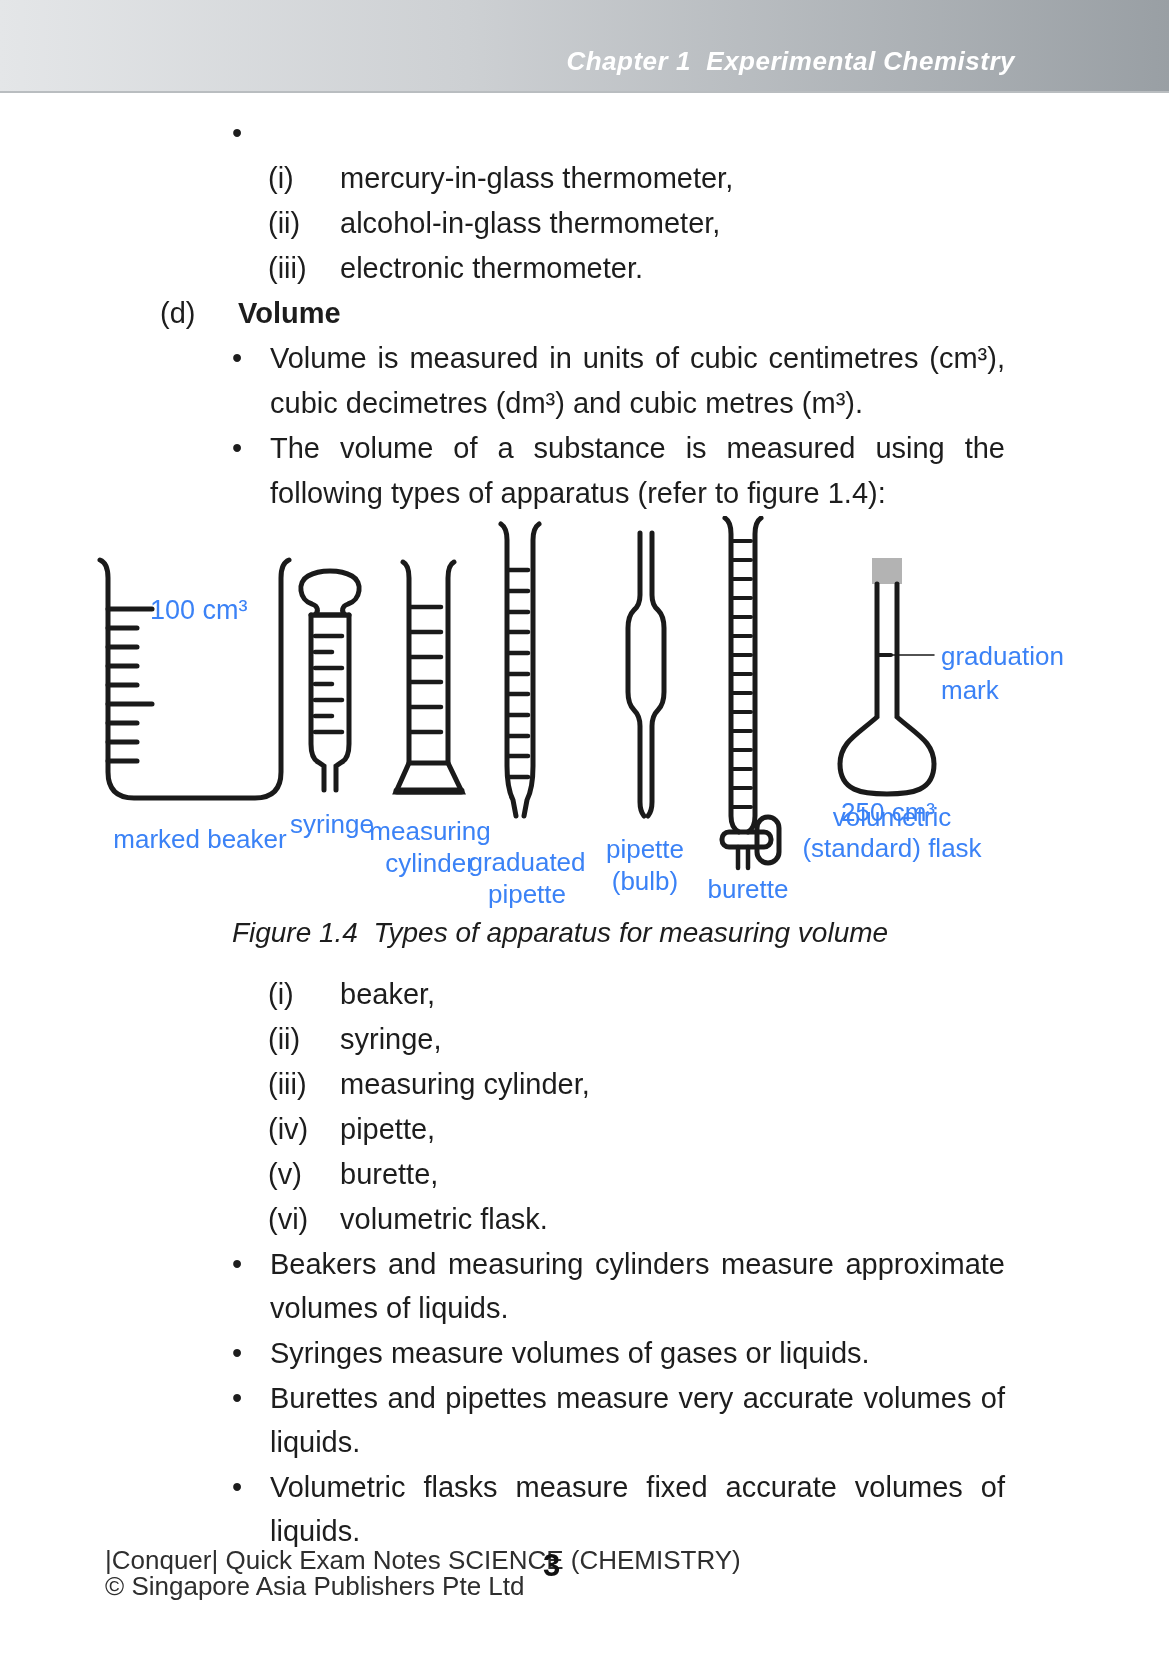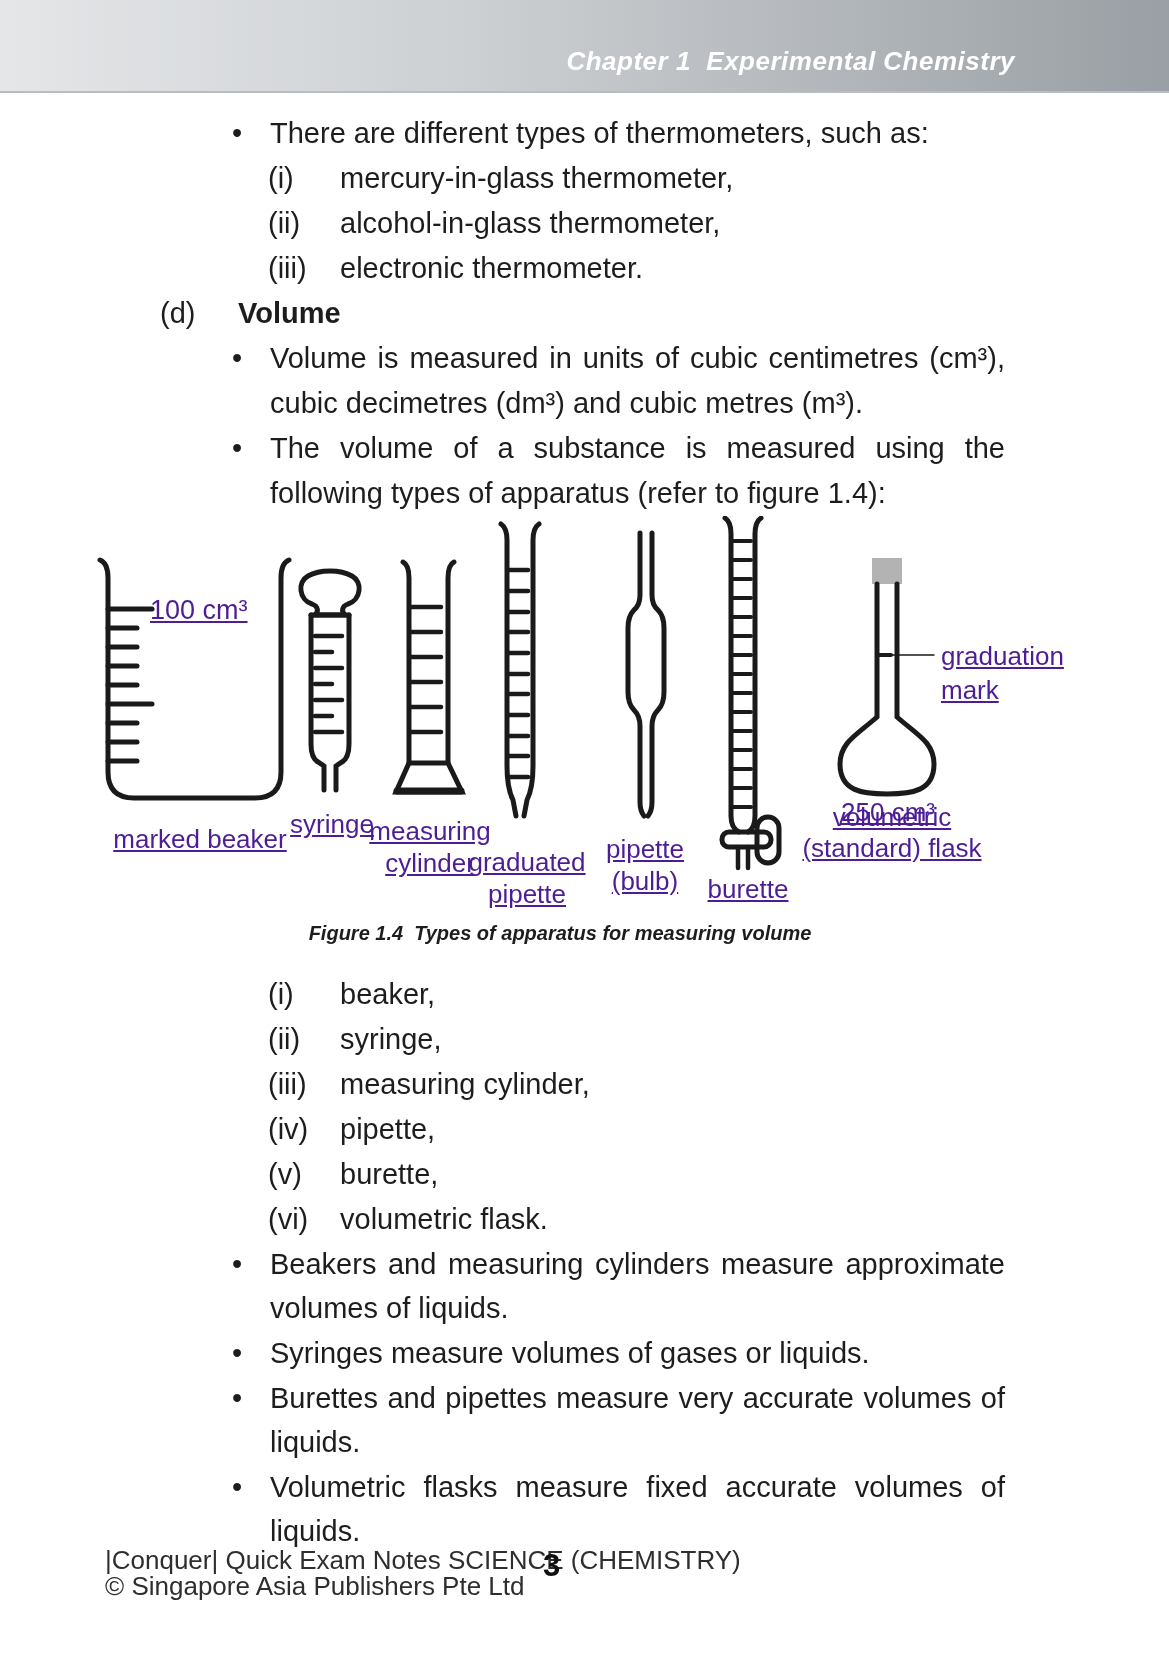--- a/index.html
+++ b/index.html
@@ -35,27 +35,27 @@
   .roman-row .numeral{flex:0 0 72px;}
   .section-row{display:flex;margin-left:160px;}
   .section-row .sec-label{flex:0 0 78px;}
   .section-row .sec-title{font-weight:bold;}
   
   .figure-wrap{position:relative;height:400px;}
   .figure-wrap svg{position:absolute;left:0;top:0;}
   .fig-label{
     position:absolute;
     font-size:26px;line-height:32px;
-    color:#4c1d95;text-align:center;text-decoration:underline;
+    color:#3b82f6;text-align:center;
   }
   .fig-caption{
     margin-left:115px;margin-top:2px;width:890px;
     text-align:center;
-    font-size:20px;line-height:30px;
-    font-weight:bold;font-style:italic;
+    font-size:28px;line-height:30px;
+    font-weight:normal;font-style:italic;
     white-space:pre;
   }
   .apparatus-list{margin-top:24px;}
   .closing-bullets .bullet-row .btext{line-height:44px;}
   .closing-bullets .bullet-row{line-height:44px;margin-bottom:1px;}
   
   .footer-left{
     position:absolute;left:105px;top:1547px;
     font-size:26px;line-height:26px;color:#2e2e2e;
   }
@@ -71,21 +71,20 @@
 <div id="page">
 
   <div class="header-band">
     <span class="header-title">Chapter 1  Experimental Chemistry</span>
   </div>
 
   <main>
 
     <div class="bullet-row">
       <span class="marker">•</span>
-      <div class="btext">There are different types of thermometers, such as:</div>
     </div>
 
     <div class="roman-row">
       <span class="numeral">(i)</span>
       <span>mercury-in-glass thermometer,</span>
     </div>
     <div class="roman-row">
       <span class="numeral">(ii)</span>
       <span>alcohol-in-glass thermometer,</span>
     </div>

